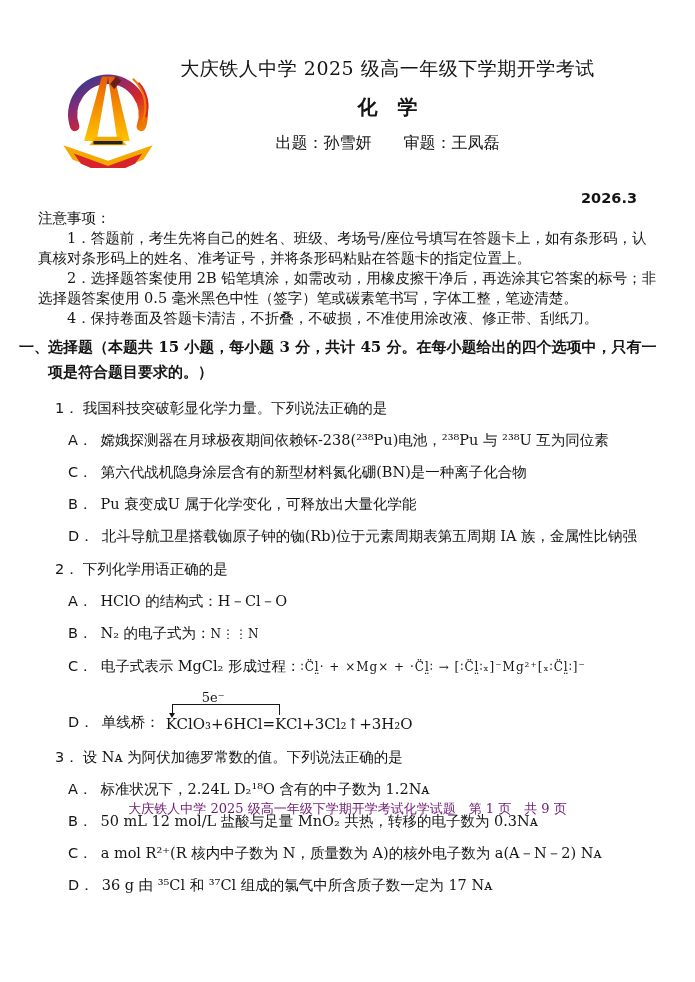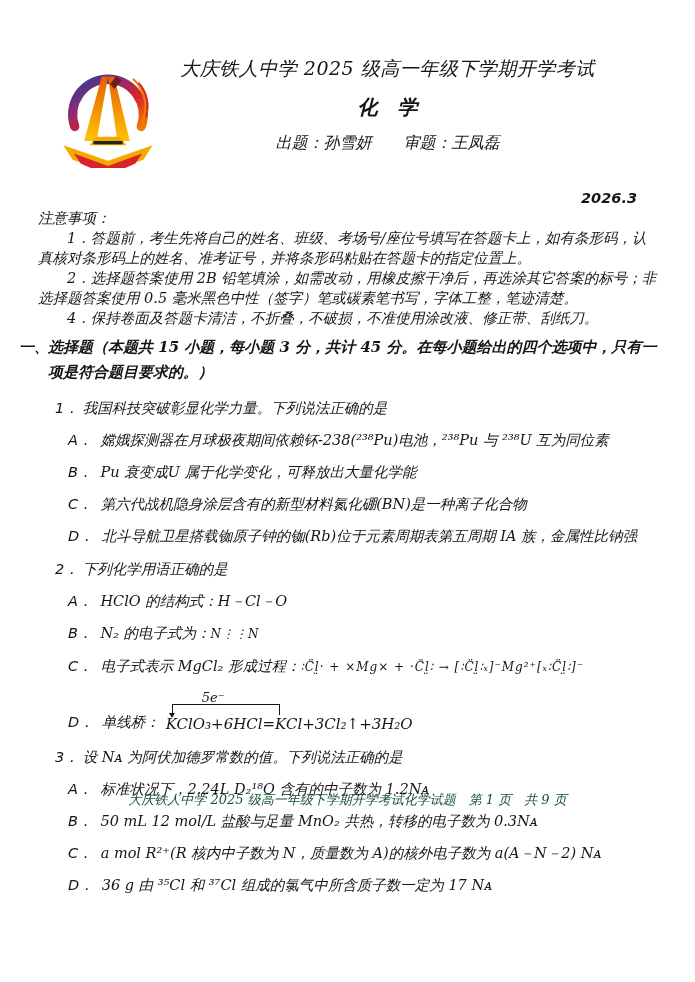--- a/index.html
+++ b/index.html
@@ -3,21 +3,21 @@
 <meta charset="utf-8">
 <style>
   html,body{margin:0;padding:0;background:#ffffff;}
   body{
     width:695px;height:982px;
     font-family:"DejaVu Serif","Liberation Serif",serif;
     color:#151515;
     font-size:14.5px;
     overflow:hidden;
   }
-  .page{position:relative;width:695px;height:848px;background:#fff;font-style:italic;}
+  .page{position:relative;width:695px;height:848px;background:#fff;}
 
   
   .logo{position:absolute;left:56px;top:60px;width:104px;height:108px;}
   .header-text{padding-top:56px;padding-left:120px;padding-right:40px;text-align:center;}
   .school-line{font-size:19px;letter-spacing:0.5px;}
   .subject-title{font-size:20px;margin-top:12px;font-weight:600;}
   .authors-line{font-size:16px;margin-top:12px;}
   .date-line{
     text-align:right;padding-right:58px;margin-top:36px;
     font-family:"DejaVu Sans","Liberation Sans",sans-serif;
@@ -62,22 +62,22 @@
   }
   .bridge-head{
     position:absolute;left:-4px;top:8px;width:0;height:0;
     border-left:3.5px solid transparent;border-right:3.5px solid transparent;
     border-top:5.5px solid #151515;
   }
   .bridge-eq{font-size:15px;}
 
   
   .footer{
-    position:absolute;left:0;bottom:39px;width:100%;
-    text-align:center;font-size:13px;color:#14532d;
+    position:absolute;left:0;bottom:30px;width:100%;
+    text-align:center;font-size:13px;color:#701a75;
   }
 </style>
 </head>
 <body>
 
 <div class="page">
 
   <div class="logo">
     <svg viewBox="0 0 100 104" width="104" height="108">
       <defs>
@@ -127,22 +127,22 @@
     <span class="section-marker">一、</span>
     <span>选择题（本题共 15 小题，每小题 3 分，共计 45 分。在每小题给出的四个选项中，只有一项是符合题目要求的。）</span>
   </div>
 
   <div class="question">
     <div class="q-stem">
       <span class="q-num">1．</span><span>我国科技突破彰显化学力量。下列说法正确的是</span>
     </div>
     <div class="options">
       <div class="option"><span class="opt-label">A．</span><span class="opt-text">嫦娥探测器在月球极夜期间依赖钚-238(²³⁸Pu)电池，²³⁸Pu 与 ²³⁸U 互为同位素</span></div>
+      <div class="option"><span class="opt-label">C．</span><span class="opt-text">第六代战机隐身涂层含有的新型材料氮化硼(BN)是一种离子化合物</span></div>
       <div class="option"><span class="opt-label">B．</span><span class="opt-text">Pu 衰变成U 属于化学变化，可释放出大量化学能</span></div>
-      <div class="option"><span class="opt-label">C．</span><span class="opt-text">第六代战机隐身涂层含有的新型材料氮化硼(BN)是一种离子化合物</span></div>
       <div class="option"><span class="opt-label">D．</span><span class="opt-text">北斗导航卫星搭载铷原子钟的铷(Rb)位于元素周期表第五周期 IA 族，金属性比钠强</span></div>
     </div>
   </div>
 
   <div class="question">
     <div class="q-stem">
       <span class="q-num">2．</span><span>下列化学用语正确的是</span>
     </div>
     <div class="options">
       <div class="option"><span class="opt-label">A．</span><span class="opt-text">HClO 的结构式：H－Cl－O</span></div>

